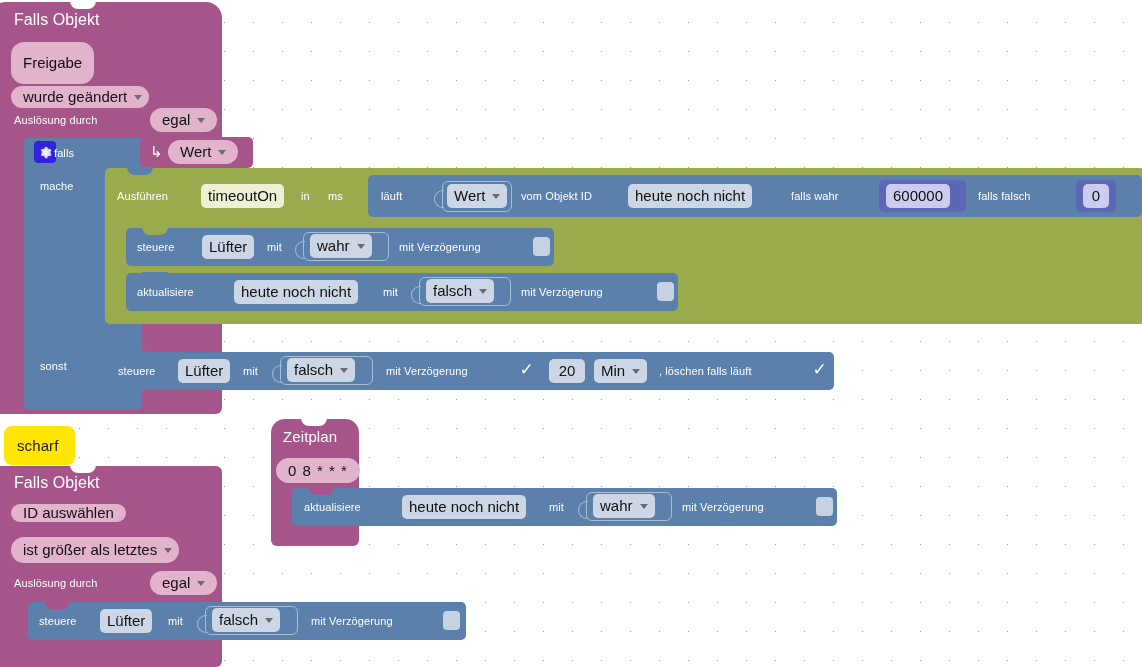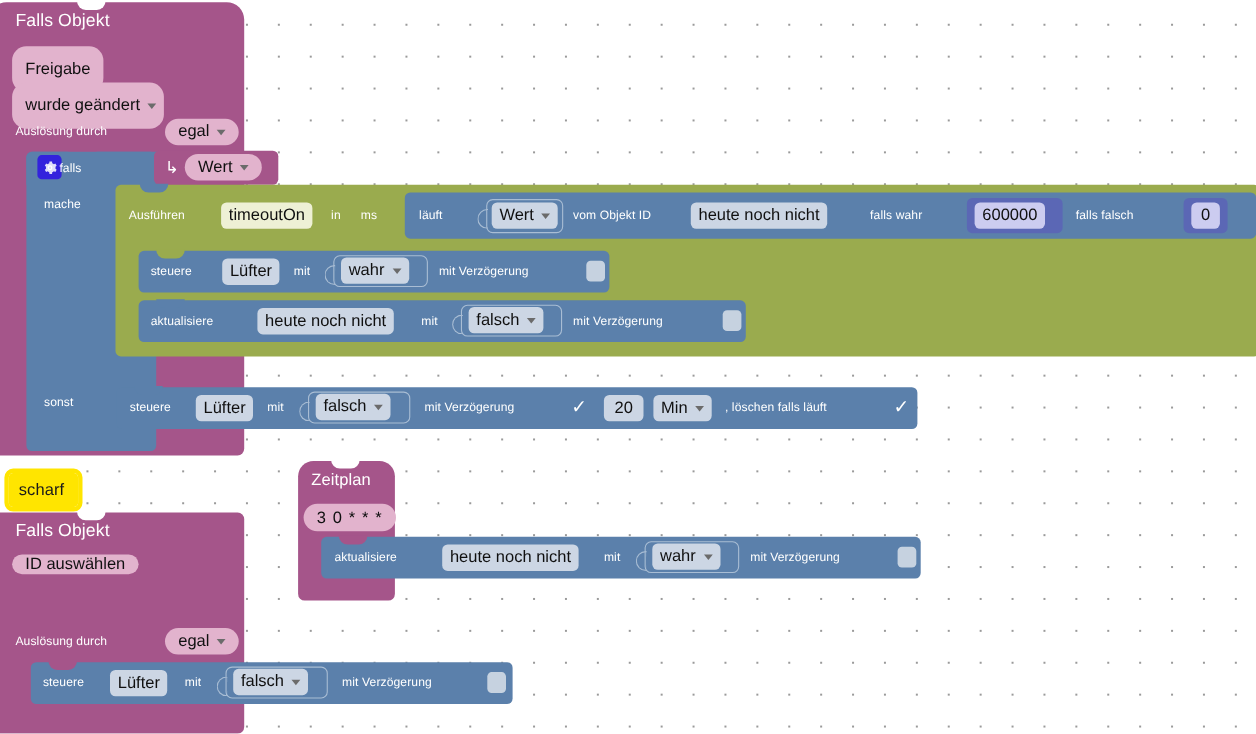--- a/index.html
+++ b/index.html
@@ -99,21 +99,21 @@
 <div id="workspace">
 
   <div class="blk evt hat" style="left:-10px;top:2px;width:232px;height:412px;border-radius:16px 16px 6px 6px;">
     <div class="notch-top" style="left:80px;"></div>
   </div>
 
   <div class="lbl" style="left:14px;top:11px;font-size:16px;">Falls Objekt</div>
 
   <div class="field f-rose" style="left:11px;top:42px;height:42px;">Freigabe</div>
 
-  <div class="field f-rose" style="left:11px;top:75px;height:42px;padding-right:7px;">
+  <div class="field f-rose" style="left:11px;top:86px;height:22px;padding-right:7px;">
     <span>wurde geändert</span>
     <span class="caret"></span>
   </div>
 
   <div class="lbl" style="left:14px;top:111px;">Auslösung durch</div>
   <div class="field f-rose" style="left:150px;top:108px;height:24px;">
     <span>egal</span>
     <span class="caret"></span>
   </div>
 
@@ -221,20 +221,24 @@
 
   <div class="blk selected" style="left:8px;top:430px;width:63px;height:31px;background:#ffe500;border-radius:4px;"></div>
   <div class="lbl dark" style="left:17px;top:437px;font-size:15px;">scharf</div>
 
   <div class="blk evt" style="left:-10px;top:466px;width:232px;height:201px;border-radius:6px;">
     <div class="notch-top" style="left:80px;background:#ffffff;"></div>
   </div>
 
   <div class="lbl" style="left:14px;top:474px;font-size:16px;">Falls Objekt</div>
   <div class="field f-rose" style="left:11px;top:504px;height:18px;">ID auswählen</div>
+  <div class="field f-rose" style="left:11px;top:537px;height:26px;padding-right:7px;">
+    <span>ist größer als letztes</span>
+    <span class="caret"></span>
+  </div>
   <div class="lbl" style="left:14px;top:574px;">Auslösung durch</div>
   <div class="field f-rose" style="left:150px;top:571px;height:24px;">
     <span>egal</span>
     <span class="caret"></span>
   </div>
 
   <div class="blk ctrl" style="left:28px;top:602px;width:438px;height:38px;border-radius:5px;">
     <div class="notch-top" style="left:16px;background:#a5558a;"></div>
   </div>
   <div class="lbl" style="left:39px;top:612px;">steuere</div>
@@ -245,21 +249,21 @@
     <span>falsch</span>
     <span class="caret"></span>
   </div>
   <div class="lbl" style="left:311px;top:612px;">mit Verzögerung</div>
   <div class="cbox off" style="left:443px;top:611px;"></div>
 
   <div class="blk evt hat" style="left:271px;top:419px;width:88px;height:127px;border-radius:14px 14px 6px 6px;">
     <div class="notch-top" style="left:30px;"></div>
   </div>
   <div class="lbl" style="left:283px;top:428px;font-size:15px;">Zeitplan</div>
-  <div class="field f-rose" style="left:276px;top:458px;height:25px;font-size:15px;letter-spacing:1px;">3 0 * * *</div>
+  <div class="field f-rose" style="left:276px;top:458px;height:25px;font-size:15px;letter-spacing:1px;">0 8 * * *</div>
 
   <div class="blk ctrl" style="left:292px;top:488px;width:545px;height:38px;border-radius:5px;">
     <div class="notch-top" style="left:16px;background:#a5558a;"></div>
   </div>
   <div class="lbl" style="left:304px;top:498px;">aktualisiere</div>
   <div class="field f-blue" style="left:402px;top:495px;">heute noch nicht</div>
   <div class="lbl" style="left:549px;top:498px;">mit</div>
   <div class="socket puz" style="left:586px;top:492px;width:86px;height:29px;"></div>
   <div class="field f-blue" style="left:593px;top:494px;height:24px;">
     <span>wahr</span>

